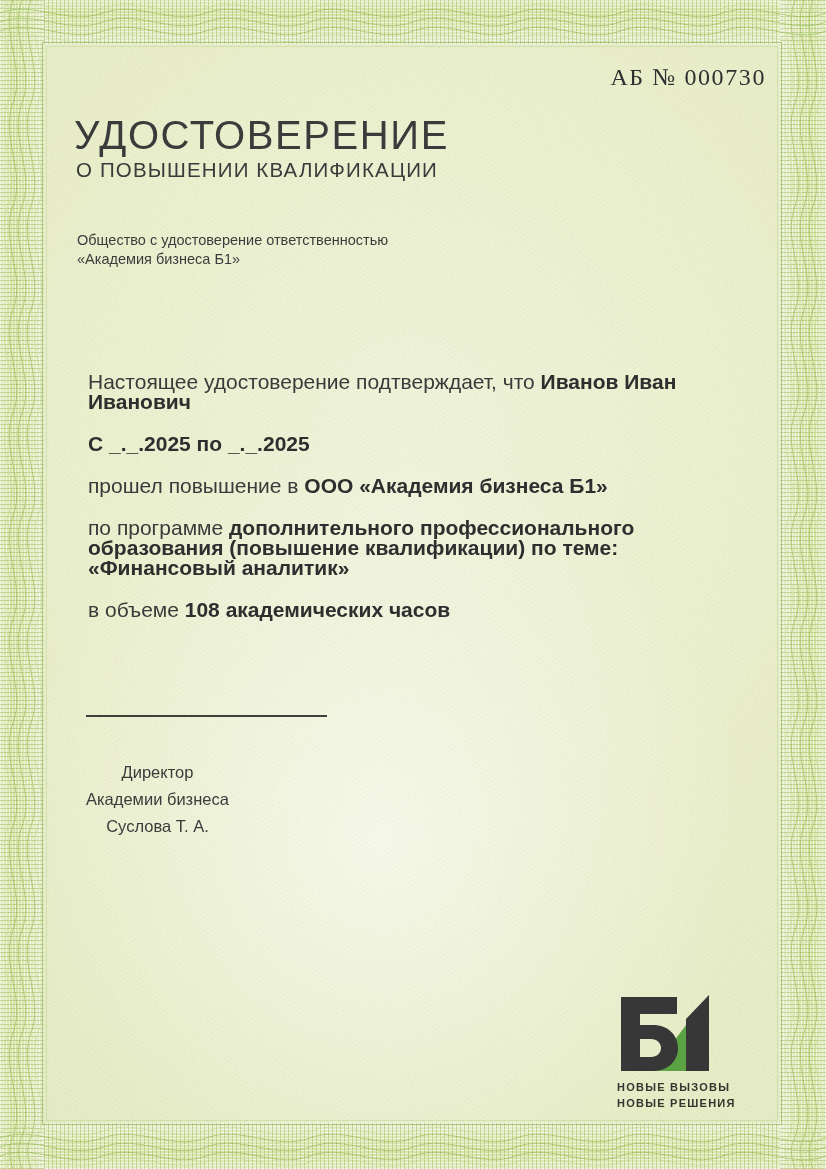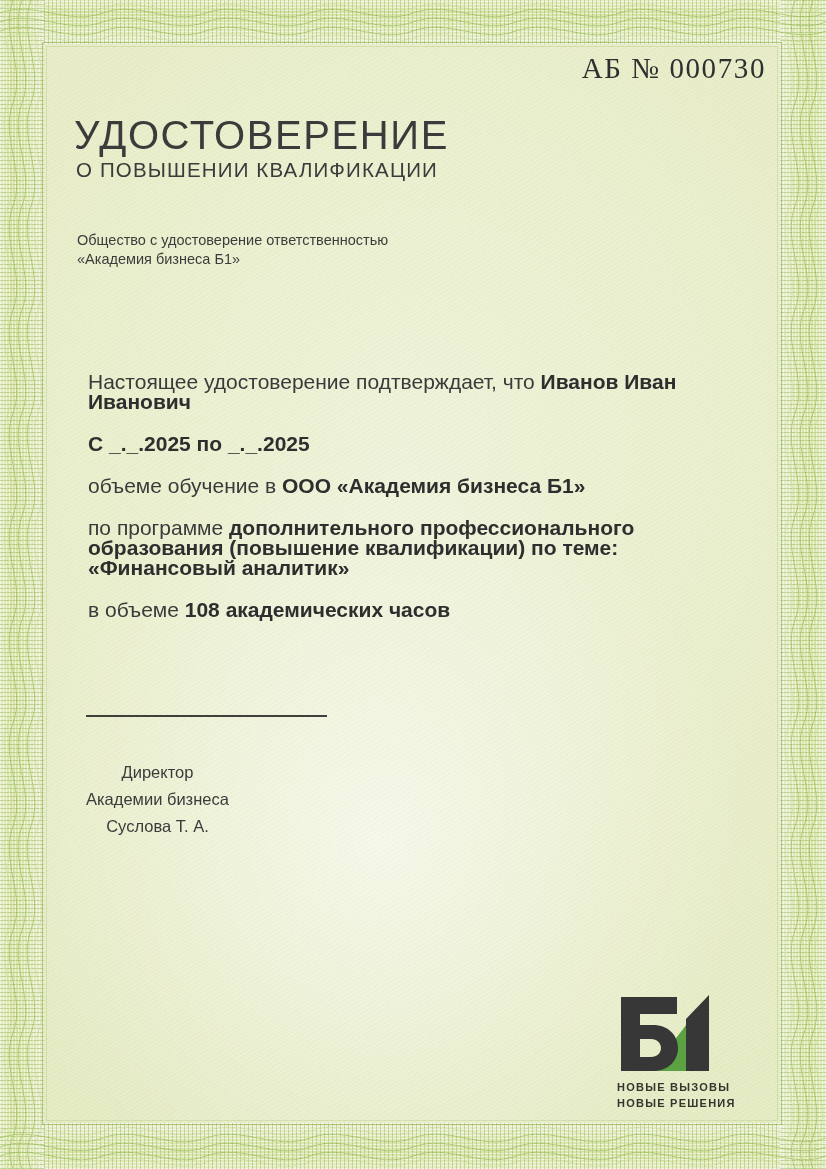--- a/index.html
+++ b/index.html
@@ -76,23 +76,23 @@
       repeating-linear-gradient(27deg, rgba(255,255,255,0.30) 0 1px, rgba(0,0,0,0) 1px 3px),
       repeating-linear-gradient(-31deg, rgba(160,170,120,0.10) 0 1px, rgba(0,0,0,0) 1px 4px);
     pointer-events:none;
   }
 
   
   .content{position:absolute;inset:0;}
 
   .serial{
     position:absolute;
-    right:60px;top:52px;
+    right:60px;top:64px;
     font-family:"Liberation Serif", serif;
-    font-size:29px;
+    font-size:24px;
     letter-spacing:1.6px;
     color:#2f2f2f;
     white-space:nowrap;
   }
 
   .title{
     position:absolute;
     left:74px;top:113px;
     font-size:40px;
     font-weight:300;
@@ -233,21 +233,21 @@
 
     <div class="body-block">
 
       <div class="bline">
         <span>Настоящее удостоверение подтверждает, что </span><b>Иванов Иван Иванович</b>
       </div>
 
       <div class="bline strong">С _._.2025 по _._.2025</div>
 
       <div class="bline">
-        <span>объеме обучение в </span><b>ООО «Академия бизнеса Б1»</b>
+        <span>прошел повышение в </span><b>ООО «Академия бизнеса Б1»</b>
       </div>
 
       <div class="bline wide">
         <span>по программе </span><b>дополнительного профессионального образования (повышение квалификации) по теме: «Финансовый аналитик»</b>
       </div>
 
       <div class="bline">
         <span>в объеме </span><b>108 академических часов</b>
       </div>
 

